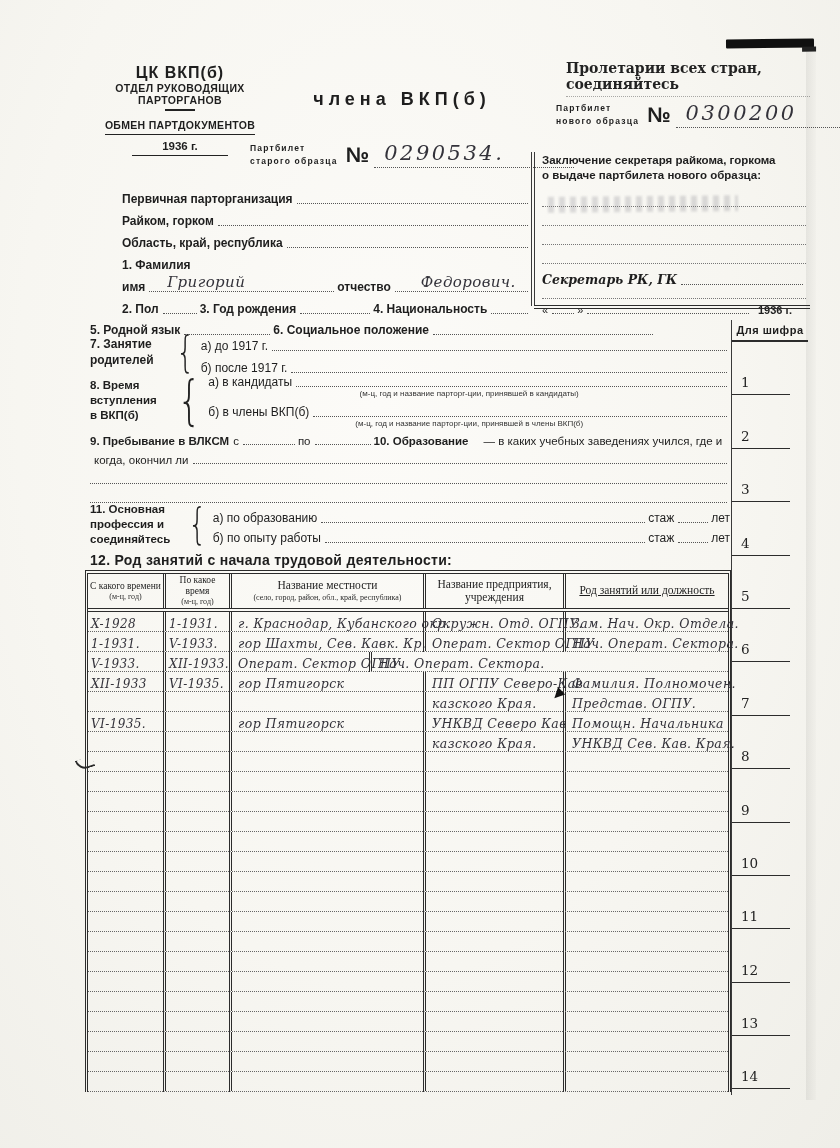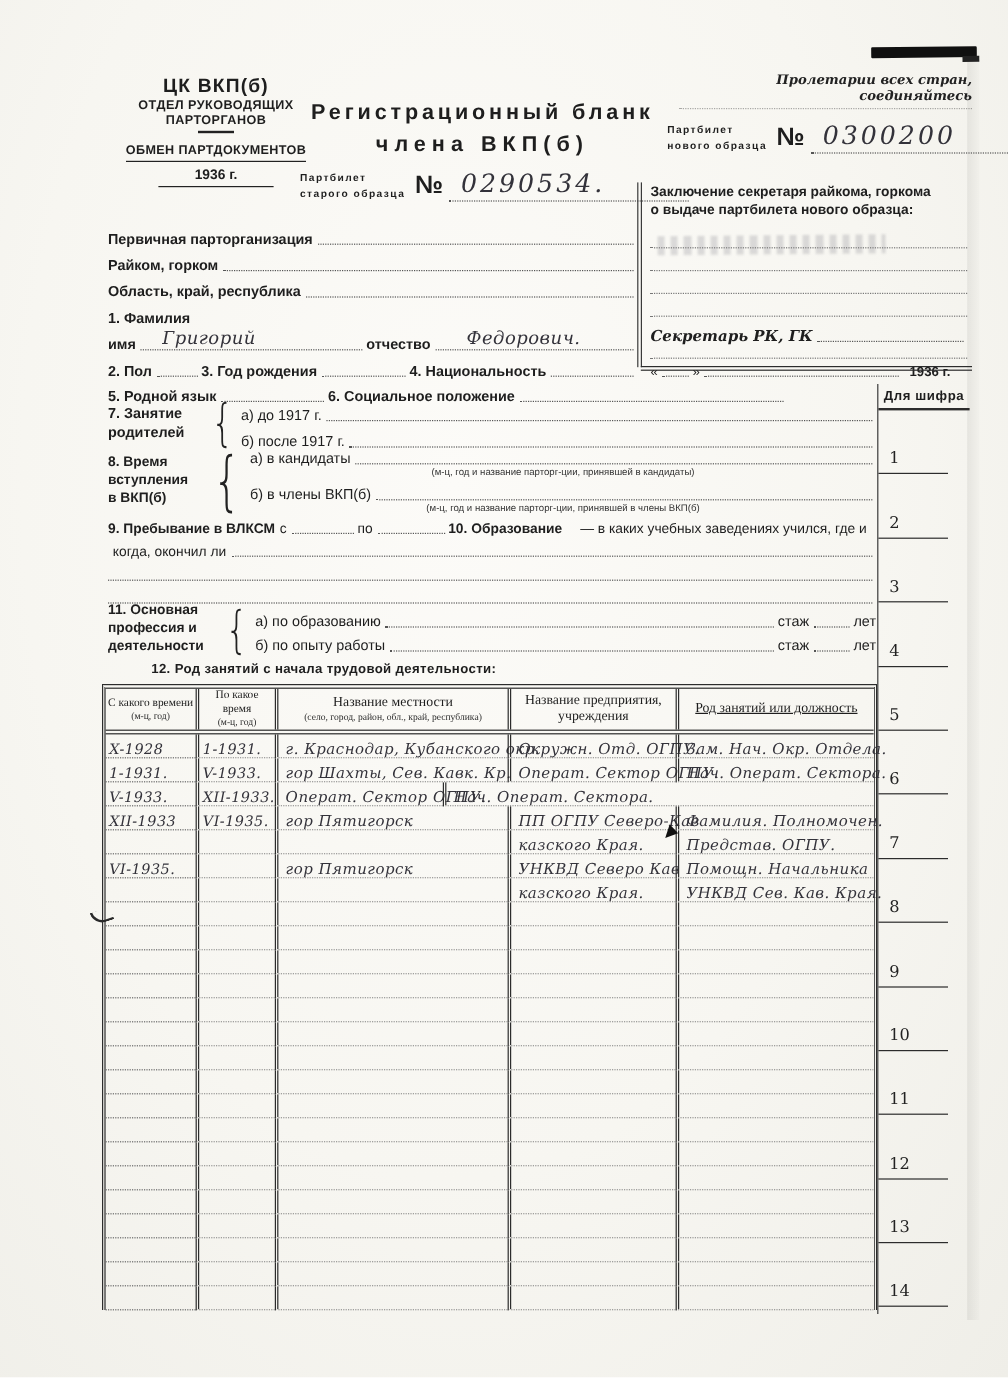--- a/index.html
+++ b/index.html
@@ -21,22 +21,22 @@
 
   
   .org-block { position:absolute; left:88px; top:64px; width:184px; text-align:center; }
   .org-l1 { font-size:16px; font-weight:bold; letter-spacing:1px; }
   .org-l2, .org-l3 { font-size:10.5px; font-weight:bold; letter-spacing:.4px; }
   .org-minirule { width:30px; border-bottom:2px solid #222; margin:3px auto 4px; }
   .org-l4 { font-size:10.5px; font-weight:bold; display:inline-block; padding-bottom:3px; border-bottom:1.5px solid #222; letter-spacing:.3px; }
   .org-l5 { font-size:11.5px; font-weight:bold; margin-top:5px; }
   .org-rule2 { width:96px; border-bottom:1.5px solid #222; margin:3px auto 0; }
 
-  .motto { position:absolute; left:566px; top:60px; width:244px; text-align:right;
-    font-family:"DejaVu Serif", serif; font-style:italic; font-weight:bold; font-size:11px; color:#222; }
+  .motto { position:absolute; left:566px; top:60px; width:244px; text-align:left;
+    font-family:"DejaVu Serif", serif; font-weight:bold; font-size:14px; color:#222; }
   .motto::after { content:""; display:block; border-bottom:1px dotted rgba(70,70,70,.45); margin-top:4px; }
 
   .title { position:absolute; left:256px; top:83px; width:292px; text-align:center; }
   .title-l1 { font-size:18px; font-weight:bold; letter-spacing:3.2px; white-space:nowrap; }
   .title-l2 { font-size:18px; font-weight:bold; letter-spacing:5px; margin-top:6px; }
 
   .ticket { position:absolute; display:flex; align-items:center; }
   .ticket-new { left:556px; top:101px; }
   .ticket-old { left:250px; top:141px; }
   .ticket-labels { font-size:8.5px; font-weight:bold; letter-spacing:1.2px; line-height:1.45; white-space:nowrap; }
@@ -66,40 +66,40 @@
     filter:blur(1px); transform:rotate(-.5deg); }
 
   
   .frow { display:flex; align-items:flex-end; font-size:12px; }
   .frow .lbl { font-weight:bold; white-space:nowrap; }
   .dots { flex:1; border-bottom:1.2px dotted #555; height:13px; margin:0 3px 2px 4px; position:relative; }
   .dots.fix { flex:none; }
   .hw-over { position:absolute; bottom:0; white-space:nowrap; font-size:15px; }
 
   .fields-block { position:absolute; left:90px; top:184px; width:441px; }
-  .fields-block .frow { height:22px; }
+  .fields-block .frow { height:22px;margin-left:32px; }
   .frow-wide { position:absolute; left:90px; top:315px; width:566px; height:22px; }
 
   
   .itm { position:absolute; display:flex; align-items:center; left:90px; width:640px; }
   .itm-label { font-weight:bold; font-size:12px; line-height:1.3; white-space:nowrap; }
   .brace { font-family:"DejaVu Sans", sans-serif; font-weight:300; color:#222; transform:scaleX(.7); margin:0 2px; }
   .itm-lines { flex:1; }
   .itm7 { top:328px; } .itm7 .brace { font-size:42px; } .itm7 .itm-label { width:80px; }
   .itm7 .frow { height:22px; }
   .itm8 { top:369px; } .itm8 .brace { font-size:54px; } .itm8 .itm-label { width:80px; font-size:11.5px; }
   .itm8 .frow { height:17px; }
   .fnote { text-align:center; font-size:8px; color:#333; height:11px; }
   .itm8 .frow.b { margin-top:2px; }
   .item9 { position:absolute; left:90px; top:427px; width:640px; }
   .item9 .frow { height:19.5px; font-size:11.5px; }
   .item9 .plain { font-weight:normal; white-space:nowrap; }
   .itm11 { top:500px; } .itm11 .brace { font-size:42px; } .itm11 .itm-label { width:92px; font-size:11.5px; }
   .itm11 .frow { height:20px; }
-  .item12-heading { position:absolute; left:90px; top:552px; font-size:11px; font-weight:bold; letter-spacing:.3px;margin-left:36px; }
+  .item12-heading { position:absolute; left:90px; top:552px; font-size:14px; font-weight:bold; letter-spacing:.3px; }
 
   
   .cipher { position:absolute; left:731px; top:320px; width:77px; height:775px; border-left:1.5px solid #3a3a3a; }
   .cipher-header { font-weight:bold; font-size:11px; text-align:center; padding:4px 0 4px; border-bottom:2px solid #2c2c2c; letter-spacing:.5px; }
   .cipher-cell { height:53.4px; position:relative; }
   .cipher-cell::after { content:""; position:absolute; left:0; bottom:0; width:58px; border-bottom:1.5px solid #2c2c2c; }
   .cipher-num { position:absolute; left:9px; bottom:5px; font-family:"DejaVu Serif", serif; font-size:13.5px; color:#222; }
 
   
   .table { position:absolute; left:85px; top:570px; width:646px;
@@ -137,21 +137,20 @@
     <div class="org-l3">ПАРТОРГАНОВ</div>
     <div class="org-minirule"></div>
     <div><span class="org-l4">ОБМЕН ПАРТДОКУМЕНТОВ</span></div>
     <div class="org-l5">1936 г.</div>
     <div class="org-rule2"></div>
   </div>
 
   <div class="motto">Пролетарии всех стран, соединяйтесь</div>
 
   <div class="title">
-    <div class="title-l1">Регистрационный бланк</div>
     <div class="title-l2">члена ВКП(б)</div>
   </div>
 
   <div class="ticket ticket-new">
     <div class="ticket-labels">
       <div>Партбилет</div>
       <div>нового образца</div>
     </div>
     <span class="numero">№</span>
     <span class="num-wrap"><span class="hw ticket-num">0300200</span></span>
@@ -290,21 +289,21 @@
       </div>
     <div class="frow">
         <span class="dots" style="margin-left:0"></span>
       </div>
   </div>
 
   <div class="itm itm11">
     <div class="itm-label">
       <div>11. Основная</div>
       <div>профессия и</div>
-      <div>деятельности</div>
+      <div>соединяйтесь</div>
     </div>
     <div class="brace">{</div>
     <div class="itm-lines">
       <div class="frow">
         <span class="lbl" style="font-weight:normal">а) по образованию</span>
         <span class="dots"></span>
         <span class="plain">стаж</span>
         <span class="dots fix" style="width:30px"></span>
         <span class="plain">лет</span>
       </div>

